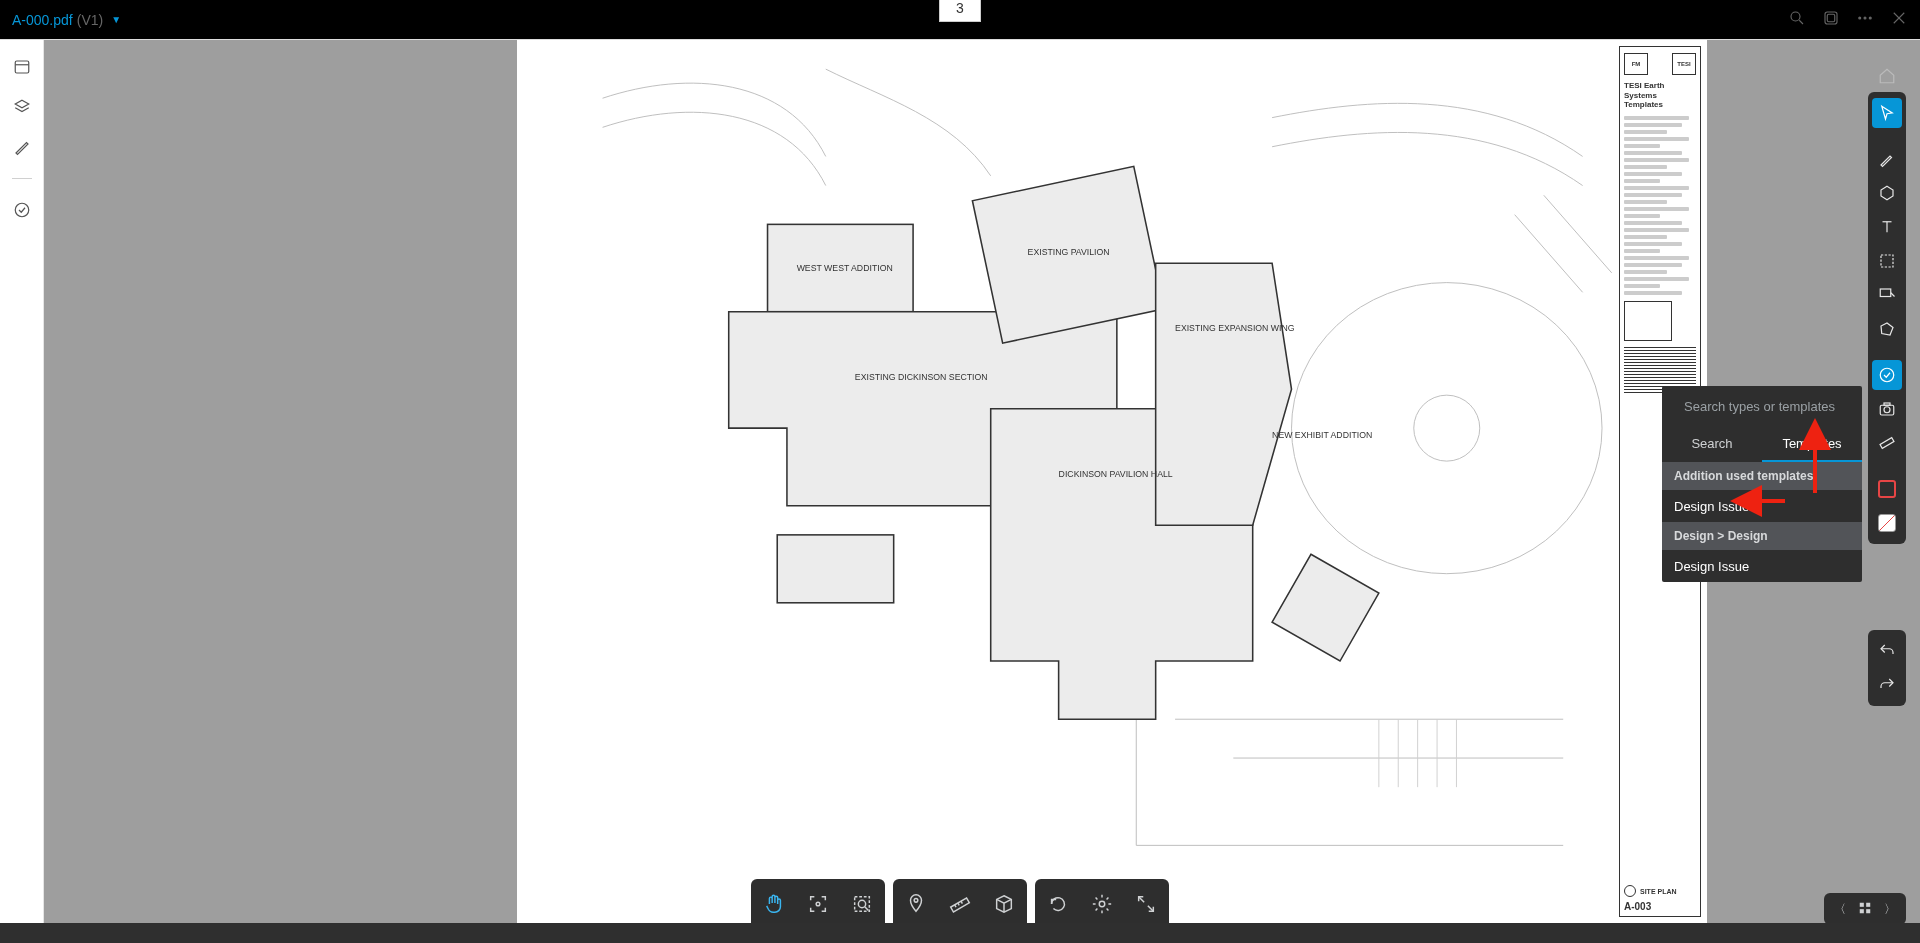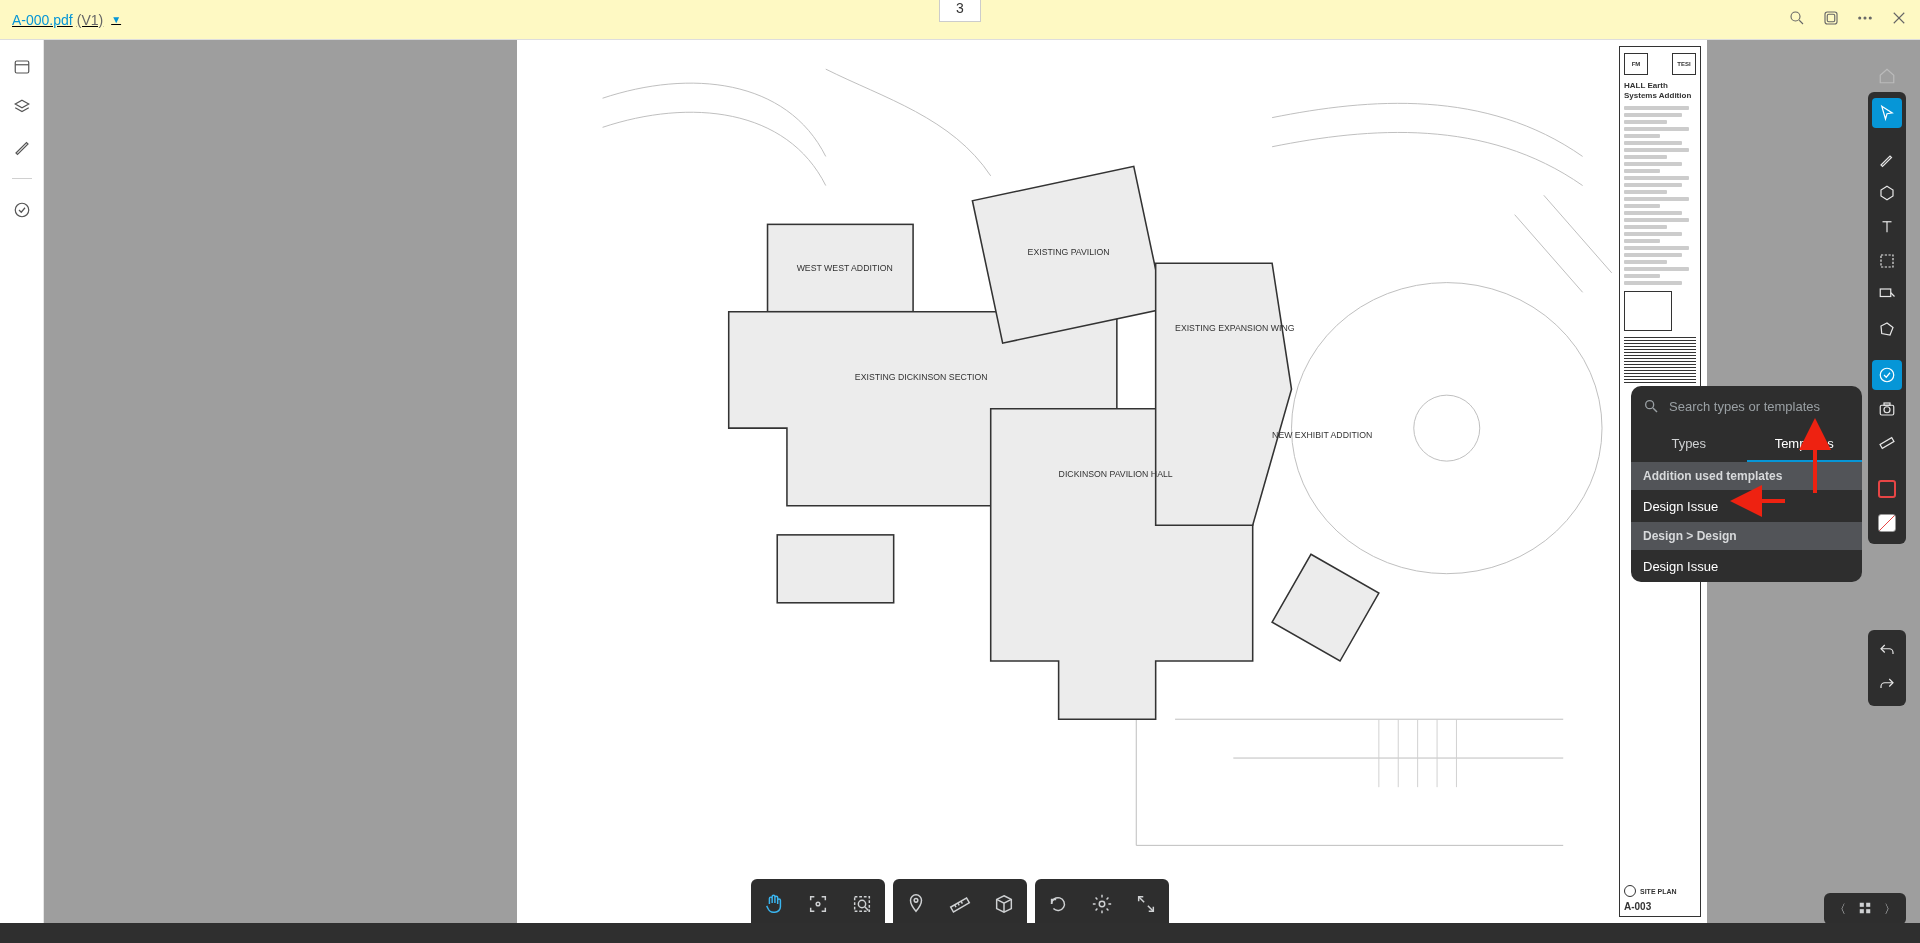--- a/index.html
+++ b/index.html
@@ -1,19 +1,19 @@
 <!DOCTYPE html>
 <html><head>
 <meta charset="utf-8">
 <style>
 * { margin: 0; padding: 0; box-sizing: border-box; font-family: Arial, Helvetica, sans-serif; }
 body { background: #f0f0f0; width: 1920px; height: 943px; overflow: hidden; position: relative; }
 
 
-.header { height: 40px; background: #fef9c3; display: flex; align-items: center; border-bottom: 1px solid #ddd; position: relative; text-decoration: underline; }
+.header { height: 40px; background: #000000; display: flex; align-items: center; border-bottom: 1px solid #ddd; position: relative; }
 .file-name-wrap { display: flex; align-items: center; gap: 4px; padding-left: 12px; }
 .file-name { color: #0696d7; font-size: 14px; }
 .file-version { color: #666; font-size: 14px; }
 .file-drop { color: #0696d7; font-size: 10px; margin-left: 4px; }
 .page-nav { position: absolute; left: 50%; transform: translateX(-50%); display: flex; align-items: center; gap: 12px; flex-direction: column; }
 .page-label { color: #666; font-size: 14px; }
 .nav-arrow { color: #888; font-size: 13px; cursor: pointer; padding: 4px 6px; }
 .page-input { width: 42px; height: 28px; border: 1px solid #ccc; text-align: center; font-size: 14px; color: #333; background: #fff; }
 .page-of { color: #666; font-size: 12px; }
 .header-right { position: absolute; right: 12px; display: flex; align-items: center; gap: 16px; }
@@ -68,21 +68,21 @@
 .swatch-white { background: linear-gradient(135deg,#fff 48%,#e74545 50%,#fff 52%); border: 1px solid #999; }
 
 
 .undo-rail { position: absolute; right: 14px; top: 630px; width: 38px; background: #2e2e2e; border-radius: 6px; display: flex; flex-direction: column; align-items: center; padding: 6px 0; gap: 4px; }
 
 
 .pane-ctrl { position: absolute; right: 14px; bottom: 18px; background: #2e2e2e; border-radius: 6px; height: 32px; display: flex; align-items: center; padding: 0 10px; gap: 12px; }
 .pane-ctrl span { color: #cfd1d3; font-size: 12px; }
 
 
-.popup { position: absolute; right: 58px; top: 386px; width: 231px; background: #2e2e2e; border-radius: 10px; overflow: hidden; font-size: 13px; color: #d7d9db; }
+.popup { position: absolute; right: 58px; top: 386px; width: 200px; background: #2e2e2e; border-radius: 2px; overflow: hidden; font-size: 13px; color: #d7d9db; }
 .popup-search { height: 40px; display: flex; align-items: center; gap: 10px; padding: 0 12px; }
 .popup-search input { flex: 1; background: transparent; border: none; outline: none; color: #d7d9db; font-size: 13px; }
 .popup-search input::placeholder { color: #9aa0a4; }
 .popup-tabs { display: flex; height: 36px; }
 .popup-tab { flex: 1; display: flex; align-items: center; justify-content: center; font-size: 13px; color: #cfd1d3; cursor: pointer; border-bottom: 2px solid transparent; }
 .popup-tab.active { color: #fff; border-bottom-color: #0696d7; }
 .popup-header { background: #525458; height: 28px; display: flex; align-items: center; padding: 0 12px; font-size: 12px; font-weight: bold; color: #d7d9db; }
 .popup-item { height: 32px; display: flex; align-items: center; padding: 11px 12px; font-size: 13px; color: #fff; cursor: pointer; }
 
 
@@ -198,21 +198,21 @@
         <text x="540" y="450">DICKINSON PAVILION HALL</text>
         <text x="760" y="410">NEW EXHIBIT ADDITION</text>
       </g>
     </svg>
 
     <div class="title-block">
       <div class="tb-logos">
         <div class="tb-logo">FM</div>
         <div class="tb-logo">TESI</div>
       </div>
-      <div class="tb-title">HALL Earth Systems Addition</div>
+      <div class="tb-title">TESI Earth Systems Templates</div>
       <div class="tb-lines">
         <div class="tb-line w90"></div>
           <div class="tb-line w80"></div>
           <div class="tb-line w60"></div>
         <div class="tb-line w90"></div>
           <div class="tb-line w50"></div>
           <div class="tb-line w80"></div>
         <div class="tb-line w90"></div>
           <div class="tb-line w60"></div>
           <div class="tb-line w80"></div>
@@ -432,21 +432,21 @@
 
 <div class="popup">
   <div class="popup-search">
     <svg width="16" height="16" viewBox="0 0 24 24" fill="none" stroke="#9aa0a4" stroke-width="2">
         <circle cx="10" cy="10" r="6"></circle>
         <line x1="15" y1="15" x2="21" y2="21"></line>
       </svg>
     <input placeholder="Search types or templates" style="">
   </div>
   <div class="popup-tabs">
-    <div class="popup-tab">Types</div>
+    <div class="popup-tab">Search</div>
     <div class="popup-tab active">Templates</div>
   </div>
   <div class="popup-header">Addition used templates</div>
   <div class="popup-item">Design Issue</div>
   <div class="popup-header">Design &gt; Design</div>
   <div class="popup-item">Design Issue</div>
 </div>
 
 <div class="arrow" style="right:80px; top:428px;">
   <svg width="50" height="70">

